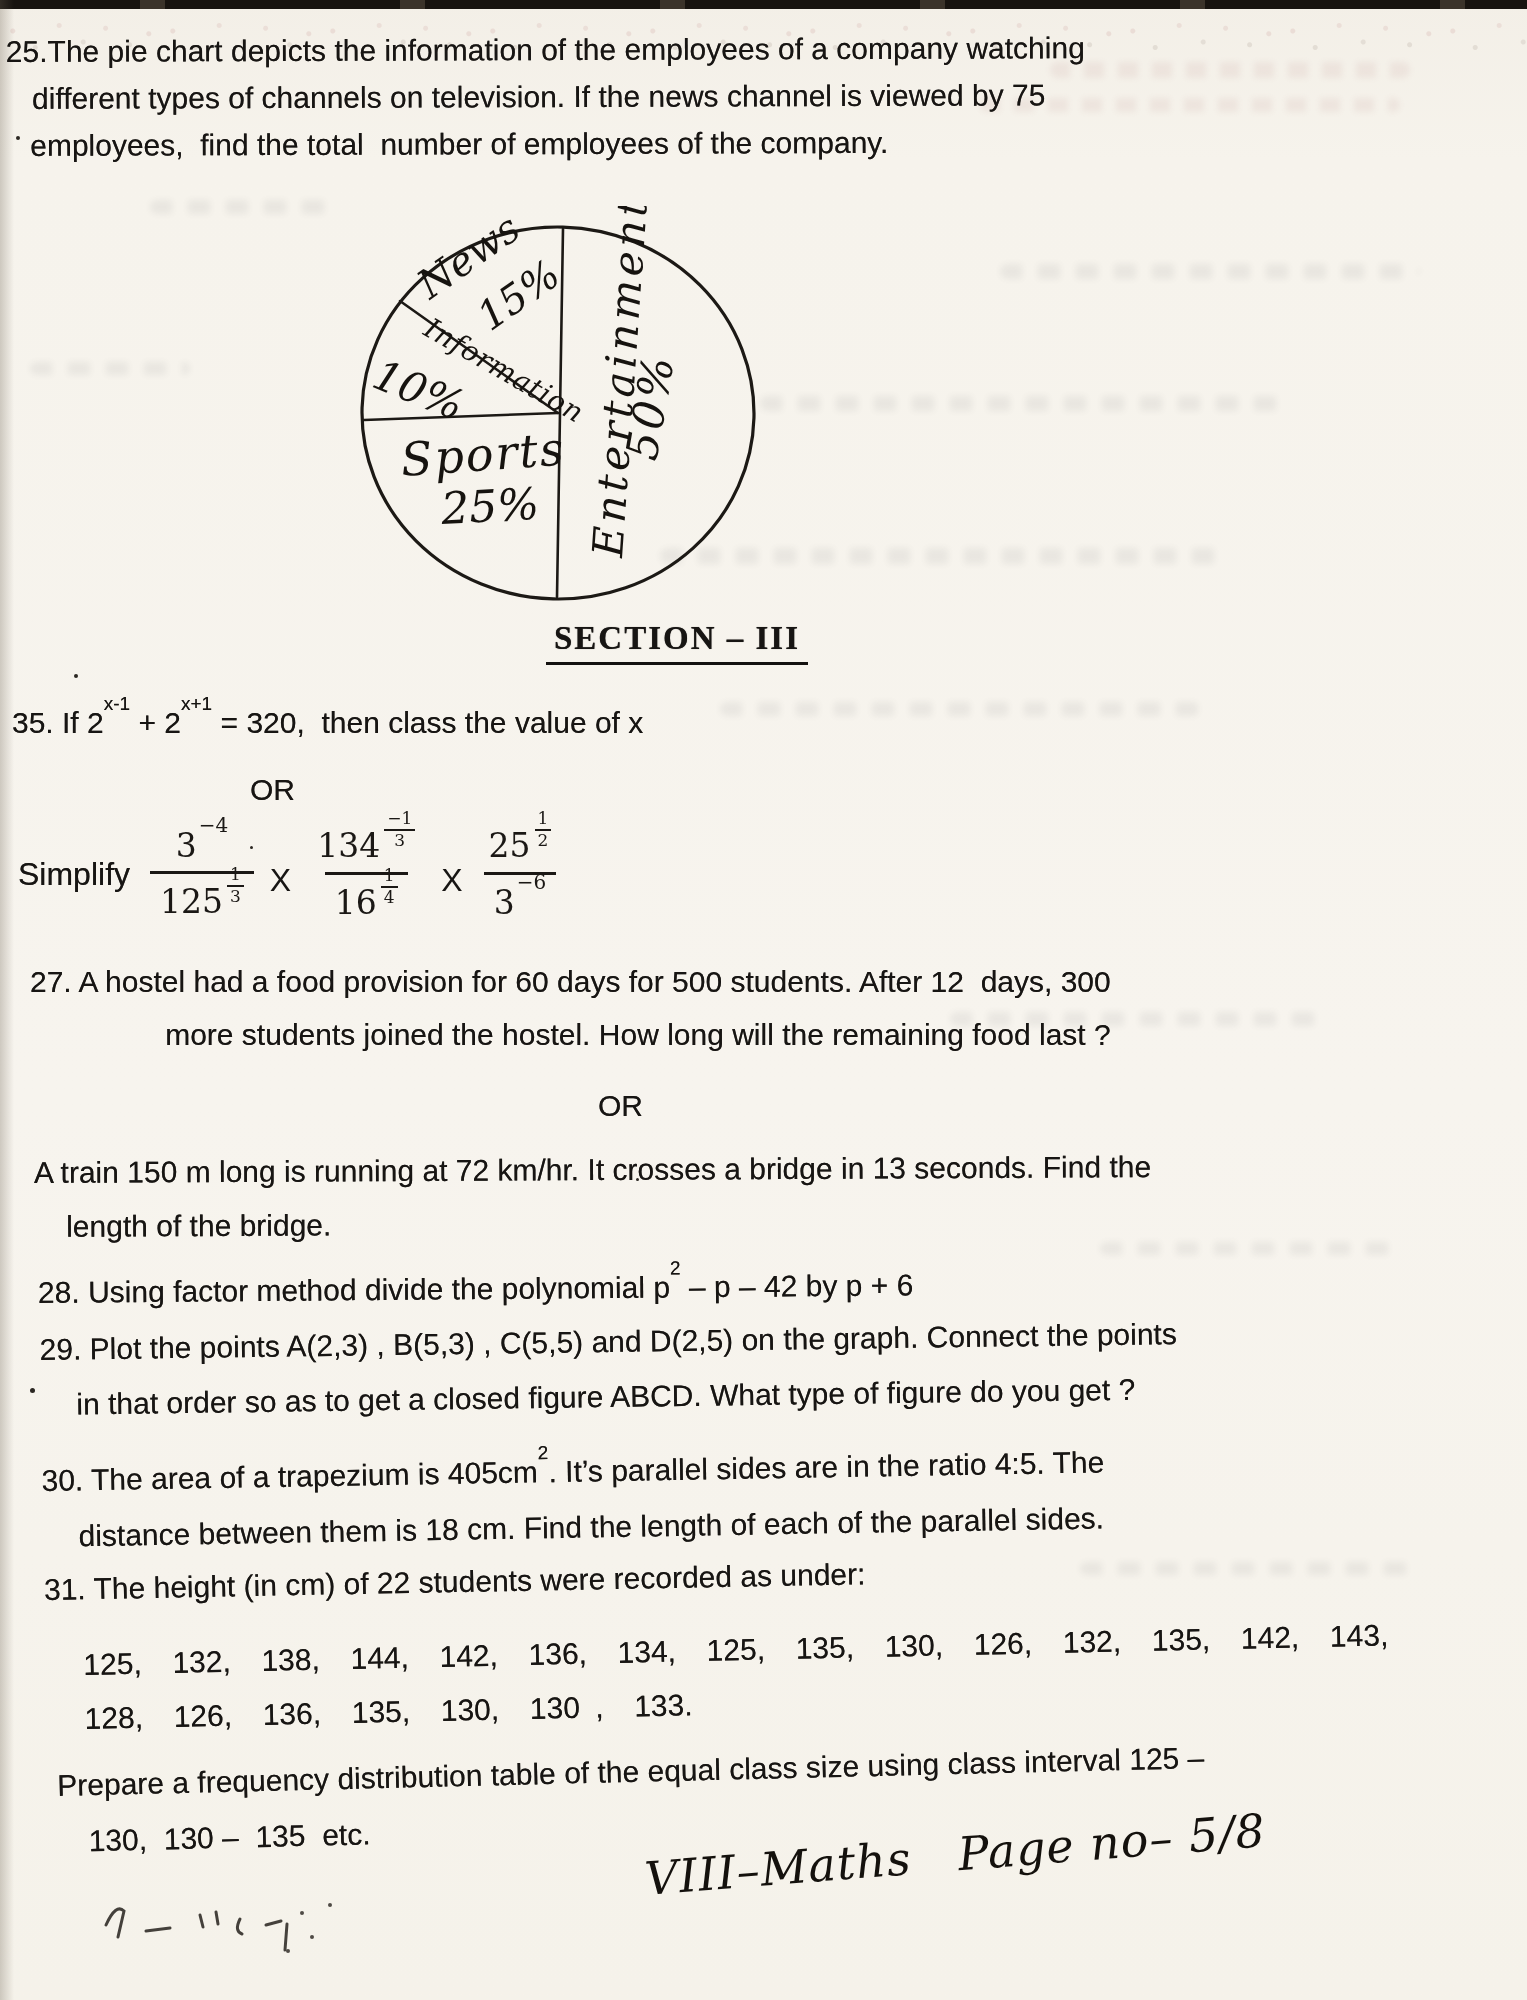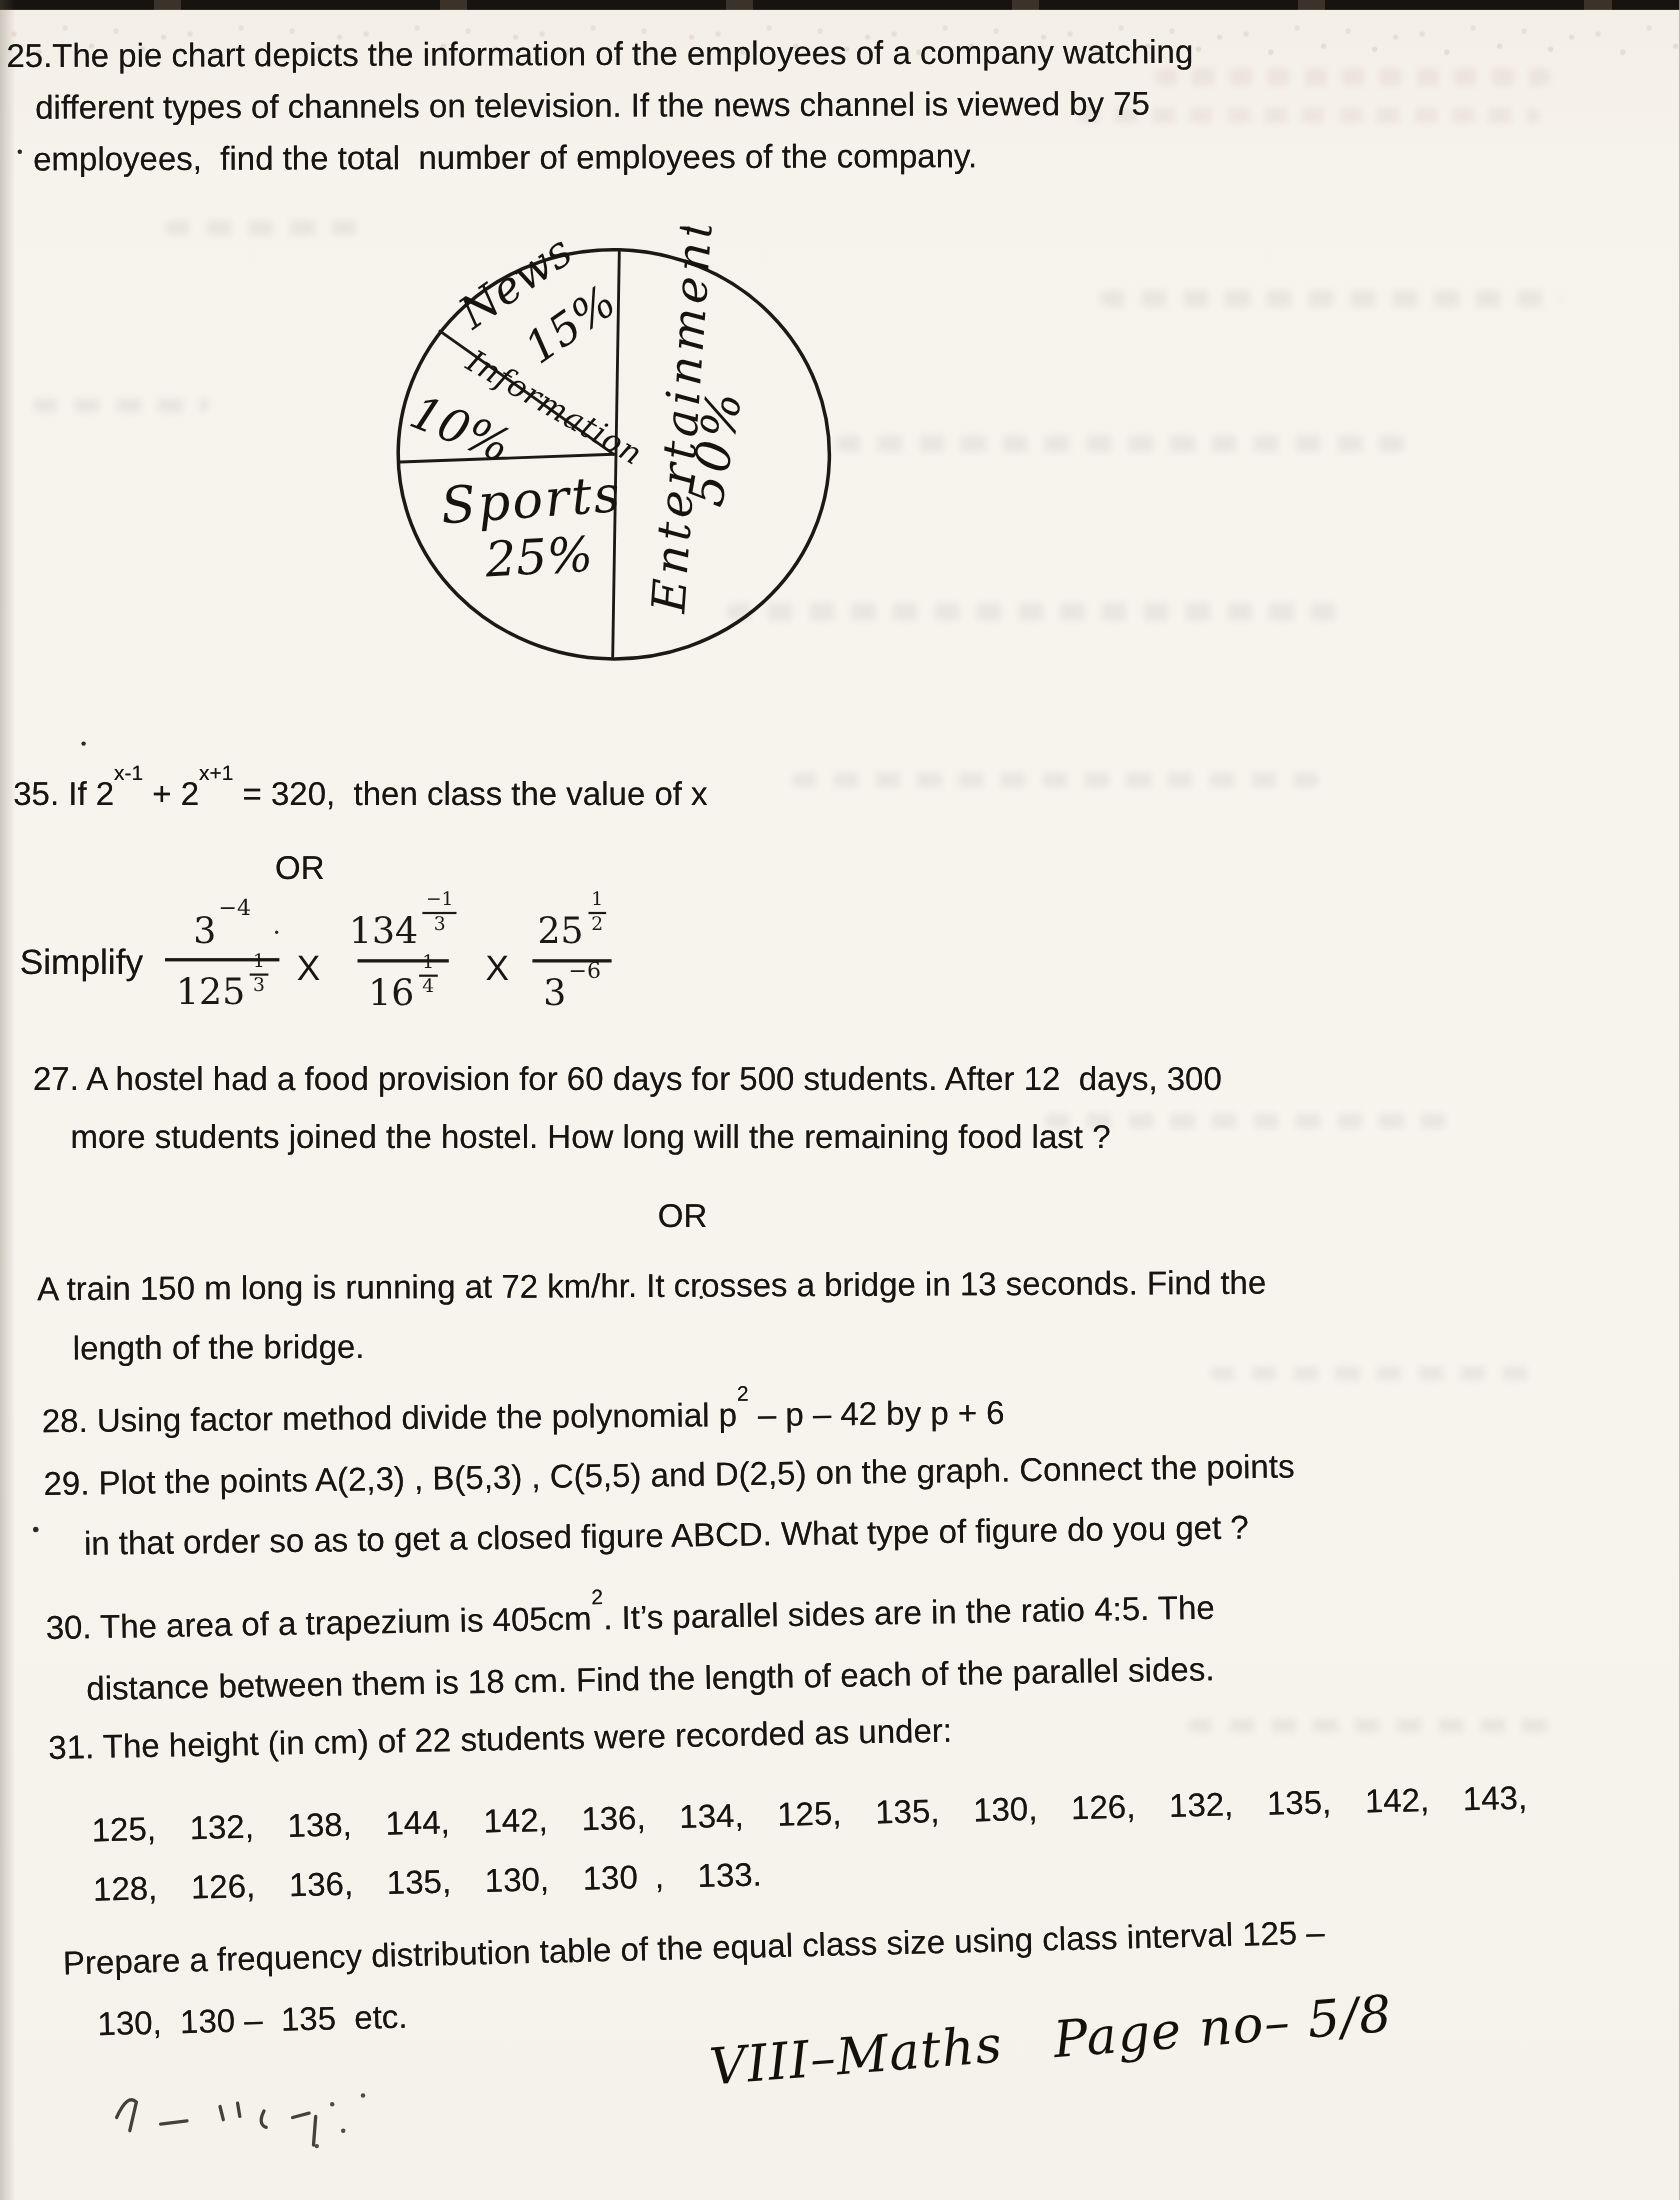--- a/index.html
+++ b/index.html
@@ -99,20 +99,23 @@
     <text class="hand" font-size="40" transform="translate(80 94) rotate(-35)">News</text>
     <text class="hand" font-size="40" transform="translate(140 126) rotate(-35)">15%</text>
     <text class="hand" font-size="28" letter-spacing="1" transform="translate(72 128) rotate(30)">Information</text>
     <text class="hand" font-size="42" transform="translate(20 180) rotate(22)">10%</text>
     <text class="hand" font-size="46" letter-spacing="2" transform="translate(52 270) rotate(-4)">Sports</text>
     <text class="hand" font-size="44" transform="translate(92 318) rotate(-3)">25%</text>
     <text class="hand" font-size="42" letter-spacing="4" transform="translate(272 352) rotate(-86)">Entertainment</text>
     <text class="hand" font-size="44" letter-spacing="3" transform="translate(306 256) rotate(-80)">50%</text>
   </svg>
 
+  <div class="abs" style="left:27px;top:620px;width:1300px;text-align:center;">
+    <span class="section-head">SECTION – III</span>
+  </div>
 
   <div class="abs line" style="left:12px;top:692px;"><span>35. If 2</span><sup class="qsup">x-1</sup><span> + 2</span><sup class="qsup">x+1</sup><span> = 320,  then class the value of x</span></div>
 
   <div class="abs line" style="left:250px;top:766px;">OR</div>
 
   <div class="abs math-row" style="left:18px;top:826px;">
     <span class="simplify-label">Simplify</span>
     <span class="frac">
       <span class="fnum">
           <span>3</span>
@@ -152,21 +155,21 @@
             <span class="b">2</span>
           </span>
         </span>
       <span class="fden">
           <span>3</span>
           <span class="psup">−6</span>
         </span>
     </span>
   </div>
 
-  <div class="abs block" style="left:30px;top:955px;">
+  <div class="abs block" style="left:30px;top:955px;text-align:right;">
     <div class="line" style="line-height:53px;">27. A hostel had a food provision for 60 days for 500 students. After 12  days, 300</div>
     <div class="line" style="line-height:53px;margin-left:34px;">more students joined the hostel. How long will the remaining food last ?</div>
   </div>
 
   <div class="abs line" style="left:598px;top:1082px;">OR</div>
 
   <div class="abs block" style="left:34px;top:1146px;transform:rotate(-0.3deg);">
     <div class="line" style="line-height:54px;">A train 150 m long is running at 72 km/hr. It crosses a bridge in 13 seconds. Find the</div>
     <div class="line" style="line-height:54px;margin-left:32px;">length of the bridge.</div>
   </div>

